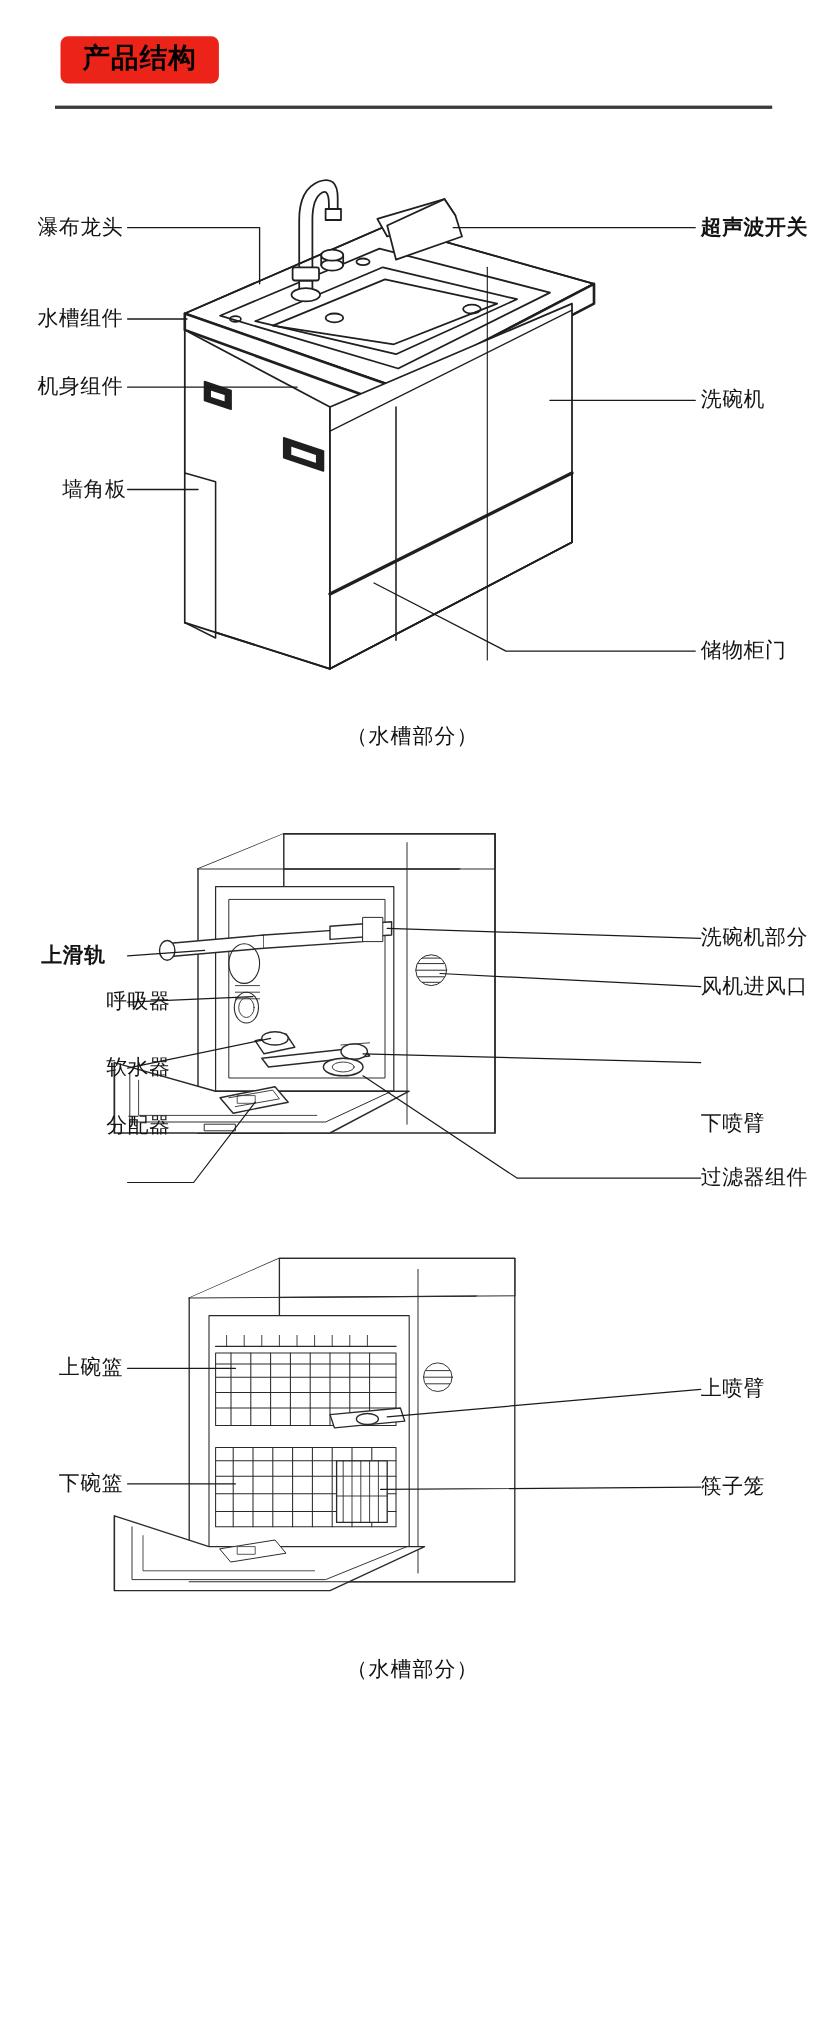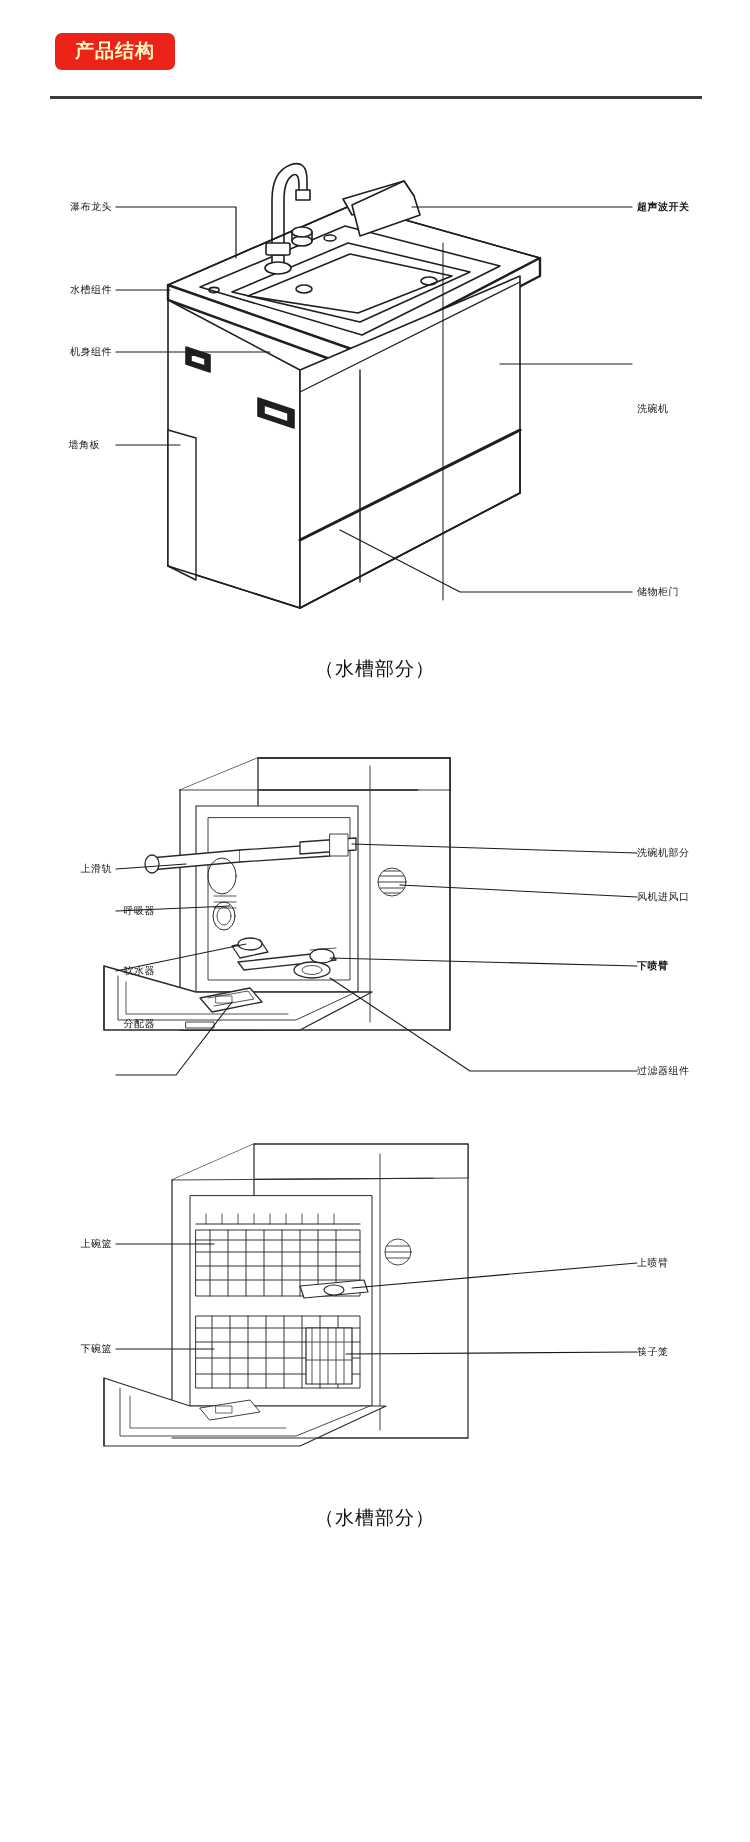--- a/index.html
+++ b/index.html
@@ -7,34 +7,34 @@
     width:750px;height:1842px;background:#ffffff;
     font-family:"Liberation Sans","DejaVu Sans",sans-serif;
     color:#1a1a1a;overflow:hidden;position:relative;
   }
   .page{position:relative;width:750px;height:1842px;}
 
   
   .header{position:absolute;left:0;top:0;width:750px;height:110px;}
   .badge{
     position:absolute;left:55px;top:33px;
-    background:#ec2318;color:#fef9c3;
+    background:#ec2318;color:#000000;
     border-radius:7px;
     padding:8px 20px 10px 20px;
-    font-size:19px;font-weight:bold;letter-spacing:1px;
+    font-size:25px;font-weight:bold;letter-spacing:1px;
     line-height:1;
   }
   .rule{
     position:absolute;left:50px;top:96px;width:652px;height:3px;
     background:#3a3a3a;
   }
 
   
   .lbl{
-    position:absolute;font-size:10px;line-height:1;white-space:nowrap;
+    position:absolute;font-size:19px;line-height:1;white-space:nowrap;
     color:#141414;letter-spacing:.5px;
   }
   .lbl.r{transform:translateY(-50%);}
   .lbl.l{transform:translate(-100%,-50%);}
   .caption{
     position:absolute;font-size:19px;color:#111;white-space:nowrap;
     transform:translateX(-50%);letter-spacing:1px;
   }
   .diagram{position:absolute;left:0;}
   svg{display:block;overflow:visible;}
@@ -121,24 +121,24 @@
         <path d="M632 592 L460 592 L340 530"></path>
         <path d="M443 243 L443 600" stroke-width="1"></path>
       </g>
     </svg>
   </div>
 
   <div>
     <div class="lbl l" style="left:112px;top:207px;">瀑布龙头</div>
     <div class="lbl l" style="left:112px;top:290px;">水槽组件</div>
     <div class="lbl l" style="left:112px;top:352px;">机身组件</div>
-    <div class="lbl l" style="left:100px;top:445px;">墙角板</div>
+    <div class="lbl l" style="left:115px;top:445px;">墙角板</div>
 
     <div class="lbl r" style="left:637px;top:207px;font-weight:bold;">超声波开关</div>
-    <div class="lbl r" style="left:637px;top:364px;margin-top:45px;">洗碗机</div>
+    <div class="lbl r" style="left:637px;top:364px;">洗碗机</div>
     <div class="lbl r" style="left:637px;top:592px;">储物柜门</div>
 
     <div class="caption" style="left:375px;top:656px;">（水槽部分）</div>
   </div>
 
   <div class="diagram" style="top:730px;">
     <svg width="750" height="400" viewBox="0 0 750 400" fill="none" stroke="#2a2a2a" stroke-width="1.3" stroke-linejoin="round" stroke-linecap="round">
       <g>
 
         <path d="M180 60 L258 28 L450 28 L450 60 Z" fill="#ffffff"></path>
@@ -201,28 +201,28 @@
         <path d="M116 345 L176 345 L232 272"></path>
         <path d="M637 123 L352 114"></path>
         <path d="M637 167 L400 155"></path>
         <path d="M637 236 L330 228"></path>
         <path d="M637 341 L470 341 L330 248"></path>
       </g>
     </svg>
   </div>
 
   <div>
-    <div class="lbl l" style="left:112px;top:869px;">上滑轨</div>
+    <div class="lbl l" style="left:96px;top:869px;font-weight:bold;">上滑轨</div>
     <div class="lbl l" style="left:155px;top:911px;text-align:right;">呼吸器</div>
     <div class="lbl l" style="left:155px;top:971px;">软水器</div>
     <div class="lbl l" style="left:155px;top:1024px;">分配器</div>
 
     <div class="lbl r" style="left:637px;top:853px;">洗碗机部分</div>
     <div class="lbl r" style="left:637px;top:897px;">风机进风口</div>
-    <div class="lbl r" style="left:637px;top:966px;font-weight:bold;">下喷臂</div>
+    <div class="lbl r" style="left:637px;top:1022px;">下喷臂</div>
     <div class="lbl r" style="left:637px;top:1071px;">过滤器组件</div>
   </div>
 
   <div class="diagram" style="top:1120px;">
     <svg width="750" height="450" viewBox="0 0 750 450" fill="none" stroke="#2a2a2a" stroke-width="1.2" stroke-linejoin="round" stroke-linecap="round">
       <g>
 
         <path d="M172 60 L254 24 L468 24 L468 58 Z" fill="#ffffff"></path>
         <path d="M172 60 L172 318 L254 318 L254 24" fill="#ffffff"></path>
         <path d="M468 24 L468 318 L172 318" fill="#ffffff"></path>

